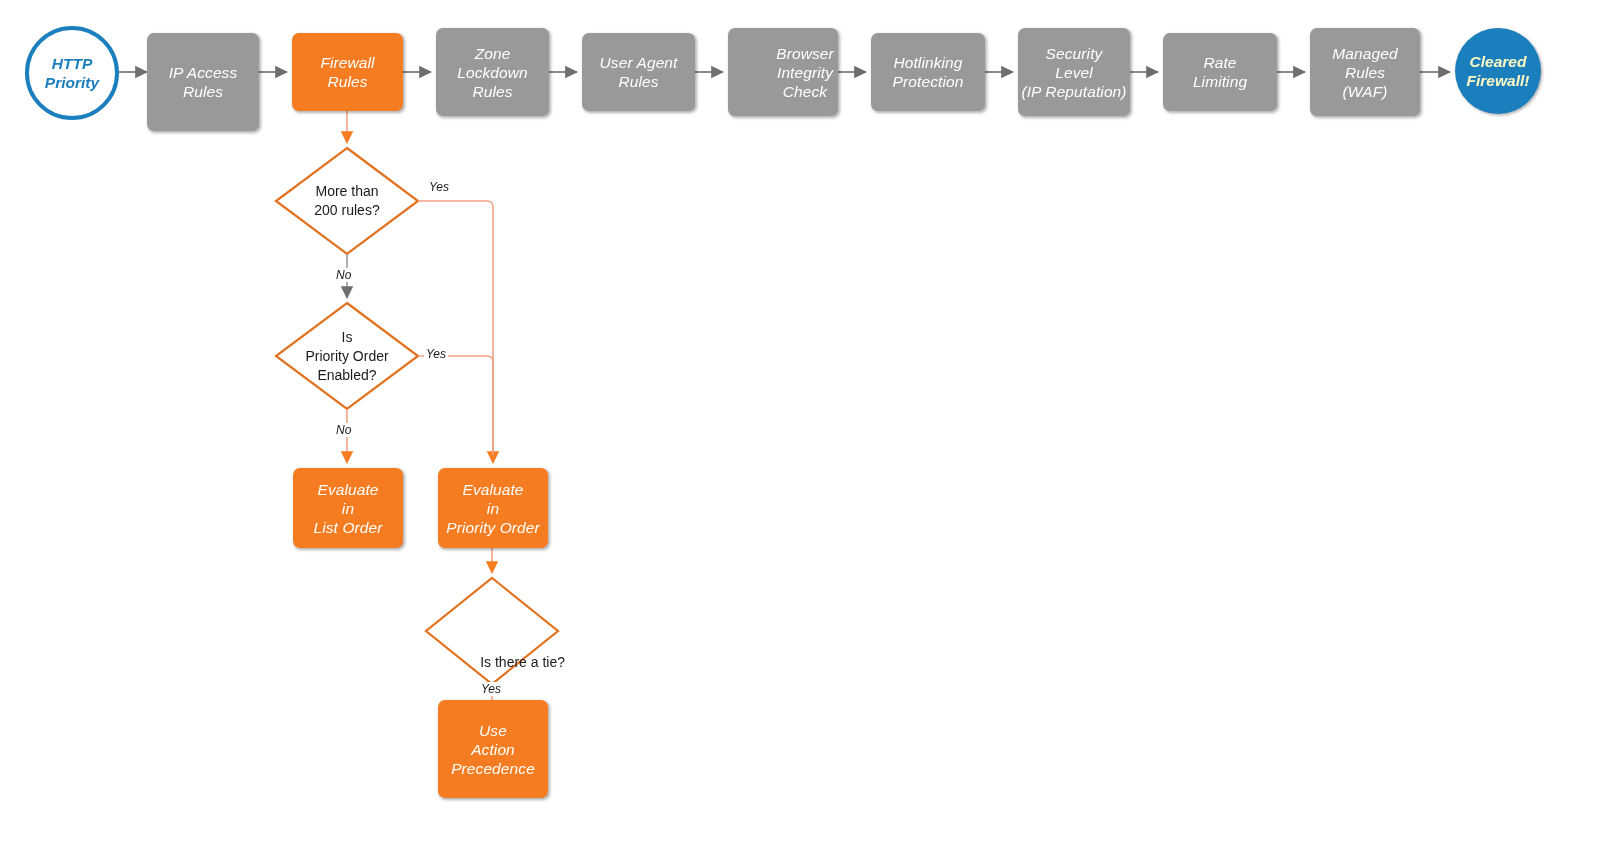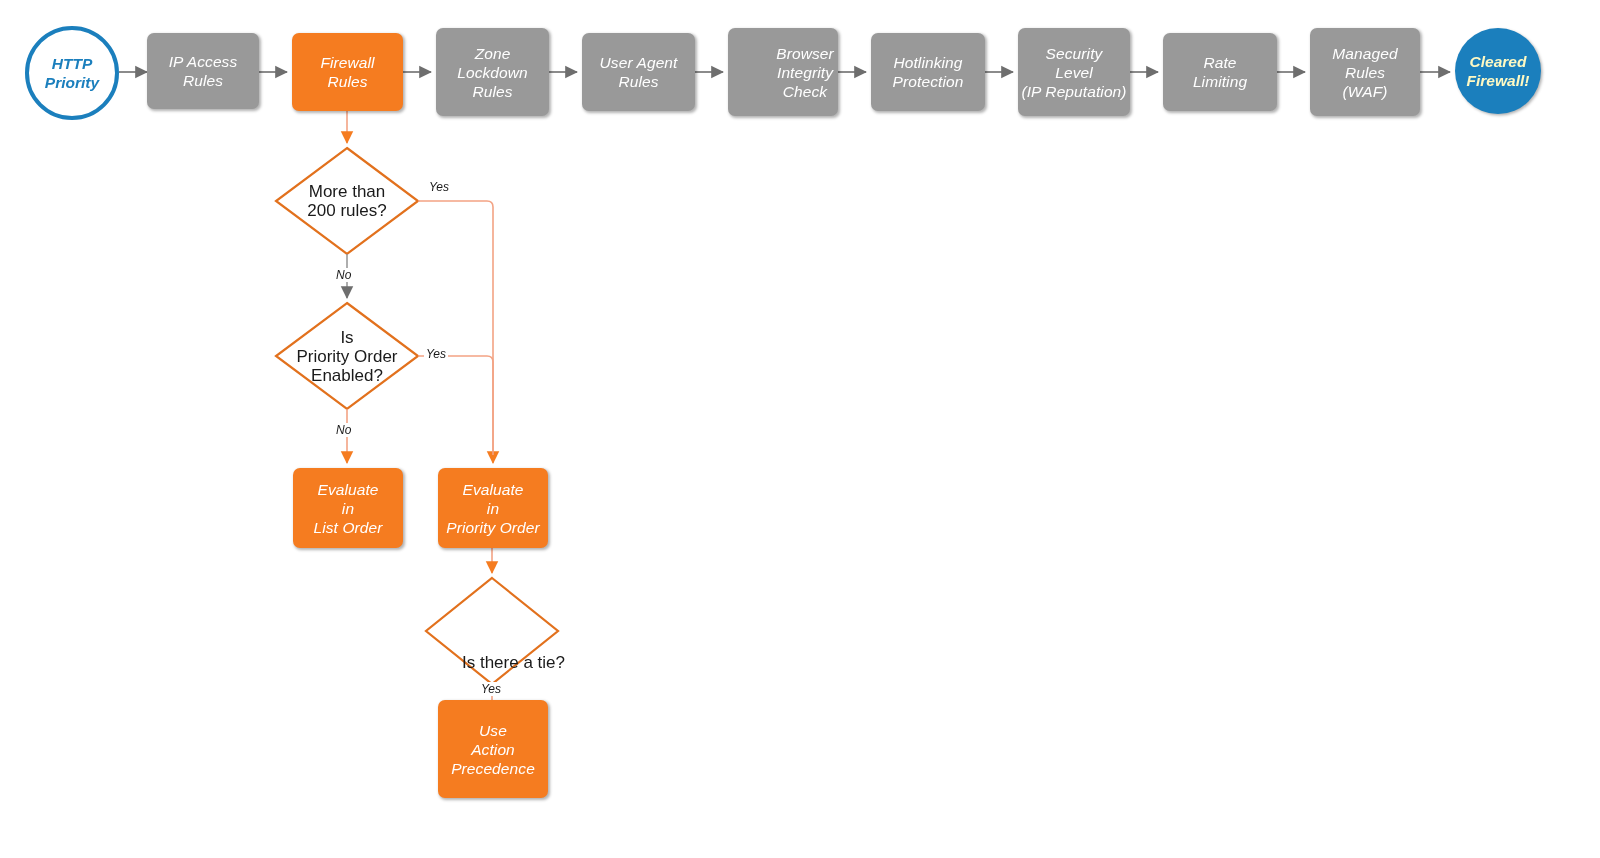--- a/index.html
+++ b/index.html
@@ -69,21 +69,21 @@
   }
 
   
   .diamond-label {
     position: absolute;
     display: flex;
     align-items: center;
     justify-content: center;
     text-align: center;
     color: #1a1a1a;
-    font-size: 17px;
+    font-size: 14px;
     line-height: 19px;
     pointer-events: none;
   }
 
   .edge-label {
     position: absolute;
     font-size: 12px;
     font-style: italic;
     color: #1a1a1a;
     white-space: nowrap;
@@ -140,21 +140,21 @@
 
     <line x1="492" y1="548" x2="492" y2="573" stroke="#F3A384" stroke-width="1.6" marker-end="url(#arrowOrange)"></line>
 
     <line x1="492" y1="684" x2="492" y2="725" stroke="#F3A384" stroke-width="1.6" marker-end="url(#arrowOrange)"></line>
   </svg>
 
   <div class="node circle hollow" style="left:25px; top:26px; width:94px; height:94px;">
     <span>HTTP Priority</span>
   </div>
 
-  <div class="node proc grey" style="left:147px; top:33px; width:112px; height:76px;">
+  <div class="node proc grey" style="left:147px; top:33px; width:112px; height:98px;">
     <span>IP Access<br>Rules</span>
   </div>
 
   <div class="node proc orange" style="left:292px; top:33px; width:111px; height:78px;">
     <span>Firewall<br>Rules</span>
   </div>
 
   <div class="node proc grey" style="left:436px; top:28px; width:113px; height:88px;">
     <span>Zone<br>Lockdown<br>Rules</span>
   </div>

